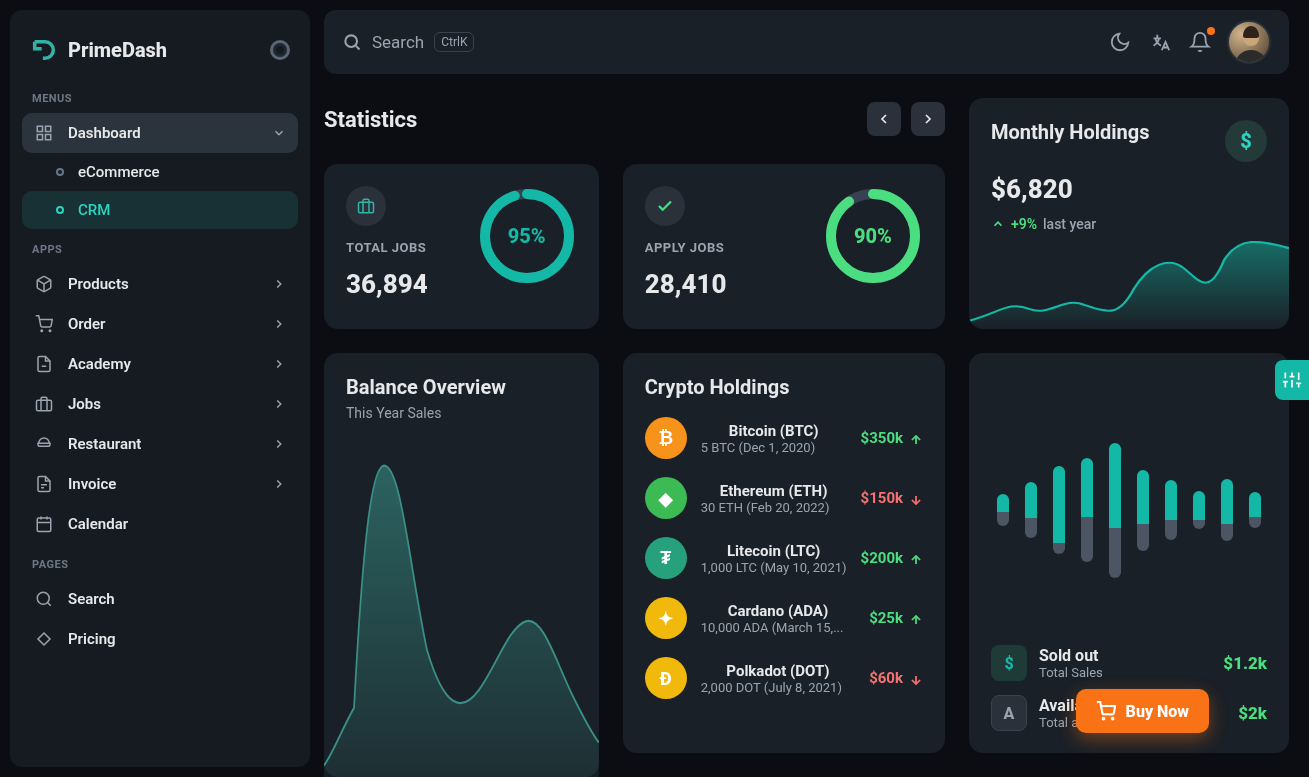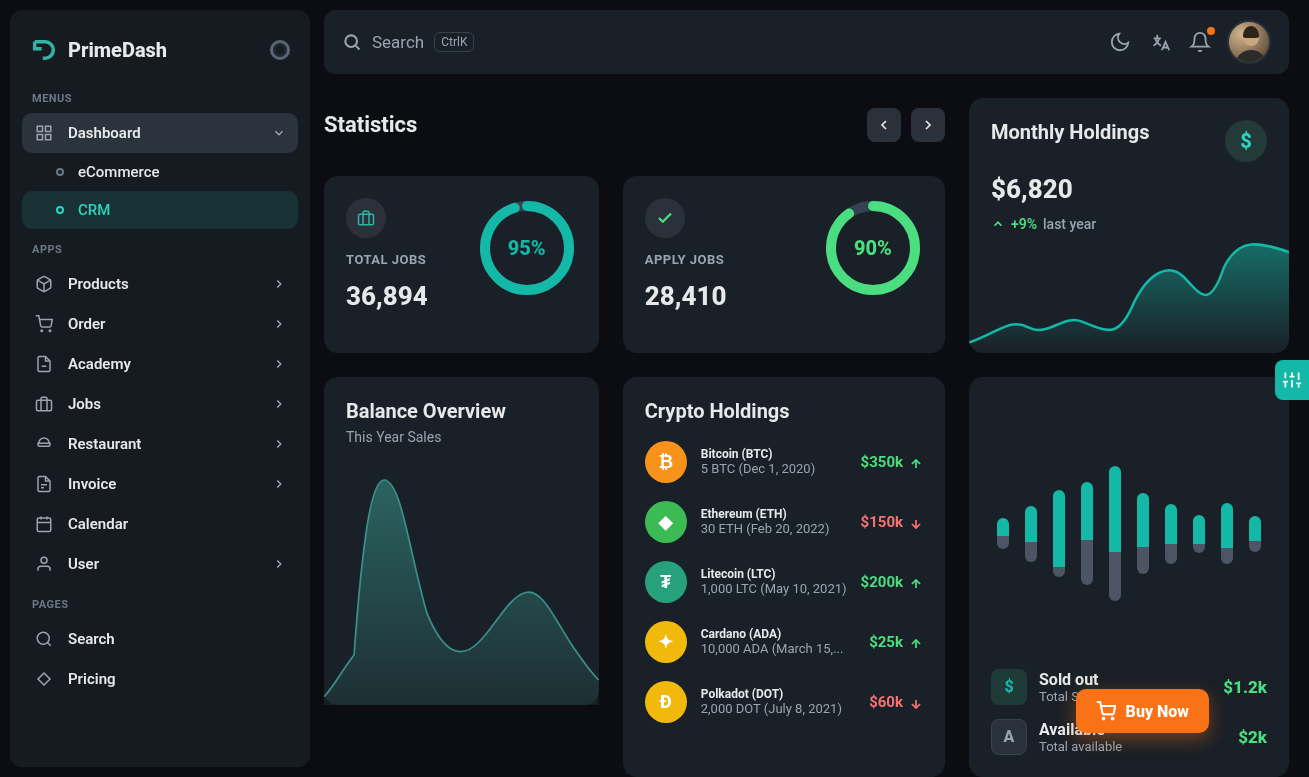--- a/index.html
+++ b/index.html
@@ -74,32 +74,32 @@
   .earnings{grid-column:3;grid-row:1/3;display:flex;flex-direction:column;position:relative;overflow:hidden;padding:22px 22px 0 22px;}
   .earnings-header{display:flex;justify-content:space-between;align-items:flex-start;}
   .earnings-title{font-size:20px;font-weight:700;}
   .dollar-badge{width:42px;height:42px;border-radius:50%;background:#243a38;color:var(--accent2);display:flex;align-items:center;justify-content:center;font-weight:800;font-size:20px;}
   .earnings-value{font-size:26px;font-weight:800;margin-top:12px;}
   .earnings-change{display:flex;align-items:center;gap:6px;color:var(--green);font-size:14px;margin-top:12px;font-weight:600;}
   .earnings-change .rest{color:var(--text-dim);font-weight:500;}
   .earnings-chart{flex:1;margin:0 -22px;}
 
   
-  .balance{grid-column:1;grid-row:3;display:flex;flex-direction:column;height:328px;}
+  .balance{grid-column:1;grid-row:3;display:flex;flex-direction:column;height:424px;}
   .balance-sub{color:var(--text-dim);font-size:14px;margin-top:6px;}
   .balance-chart{flex:1;margin:10px -22px -22px -22px;}
 
   
   .crypto{grid-column:2;grid-row:3;height:400px;display:flex;flex-direction:column;}
   .crypto-title{font-size:20px;font-weight:700;margin-bottom:18px;}
   .crypto-list{display:flex;flex-direction:column;gap:18px;overflow:hidden;}
   .crypto-item{display:flex;align-items:center;gap:14px;}
   .coin{width:42px;height:42px;border-radius:50%;display:flex;align-items:center;justify-content:center;color:#fff;font-weight:800;font-size:18px;flex-shrink:0;}
   .crypto-info{flex:1;min-width:0;}
-  .crypto-name{font-size:12px;font-weight:700;}
+  .crypto-name{font-size:15px;font-weight:700;text-align:center;}
   .crypto-sub{font-size:13px;color:var(--text-dim);white-space:nowrap;overflow:hidden;text-overflow:ellipsis;}
   .crypto-val{font-size:15px;font-weight:700;display:flex;align-items:flex-end;gap:6px;}
   .up{color:var(--green);}
   .down{color:var(--red);}
 
   
   .bars-card{grid-column:3;grid-row:3;height:400px;display:flex;flex-direction:column;}
   .bars-area{flex:1;display:flex;align-items:center;justify-content:center;gap:16px;padding-top:10px;}
   .bar-pair{display:flex;flex-direction:column;align-items:center;gap:0;width:12px;}
   .bar-top{width:100%;border-radius:6px 6px 0 0;background:var(--teal);}
@@ -254,34 +254,20 @@
     <div class="nav-item">
       <span class="icon">
           <svg width="18" height="18" viewBox="0 0 24 24" fill="none" stroke="currentColor" stroke-width="2">
             <rect x="3" y="4" width="18" height="18" rx="2"></rect>
             <line x1="16" y1="2" x2="16" y2="6"></line>
             <line x1="8" y1="2" x2="8" y2="6"></line>
             <line x1="3" y1="10" x2="21" y2="10"></line>
           </svg>
         </span>
       <span>Calendar</span>
-    </div>
-    <div class="nav-item">
-      <span class="icon">
-          <svg width="18" height="18" viewBox="0 0 24 24" fill="none" stroke="currentColor" stroke-width="2">
-            <path d="M20 21v-2a4 4 0 0 0-4-4H8a4 4 0 0 0-4 4v2"></path>
-            <circle cx="12" cy="7" r="4"></circle>
-          </svg>
-        </span>
-      <span>User</span>
-      <span class="chev">
-          <svg width="14" height="14" viewBox="0 0 24 24" fill="none" stroke="currentColor" stroke-width="2.5">
-            <polyline points="9 18 15 12 9 6"></polyline>
-          </svg>
-        </span>
     </div>
 
     <div class="section-label">PAGES</div>
     <div class="nav-item">
       <span class="icon">
           <svg width="18" height="18" viewBox="0 0 24 24" fill="none" stroke="currentColor" stroke-width="2">
             <circle cx="11" cy="11" r="8"></circle>
             <line x1="21" y1="21" x2="16.65" y2="16.65"></line>
           </svg>
         </span>

